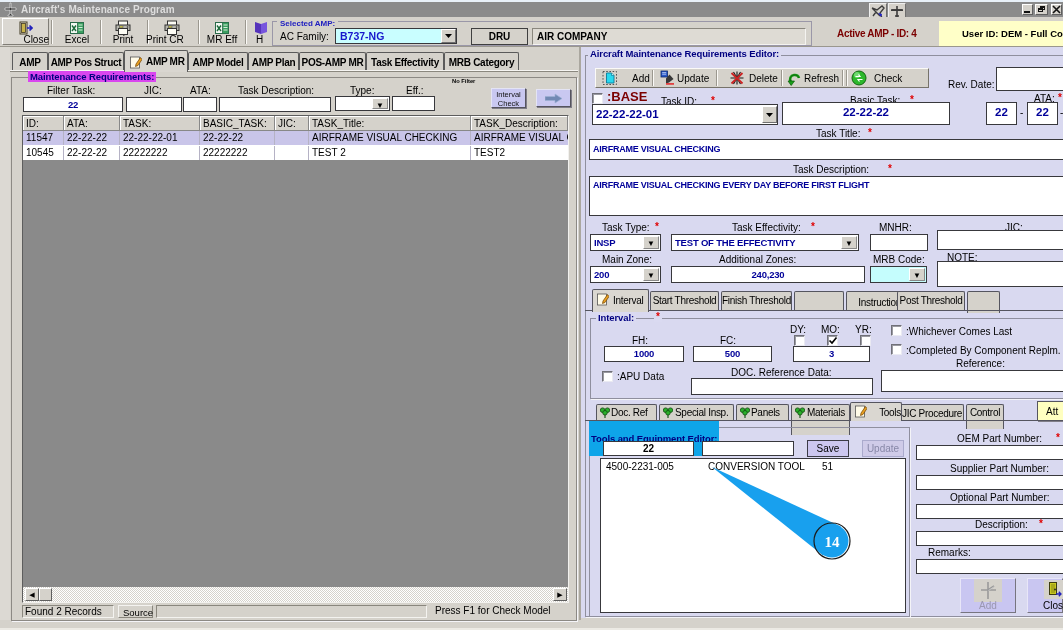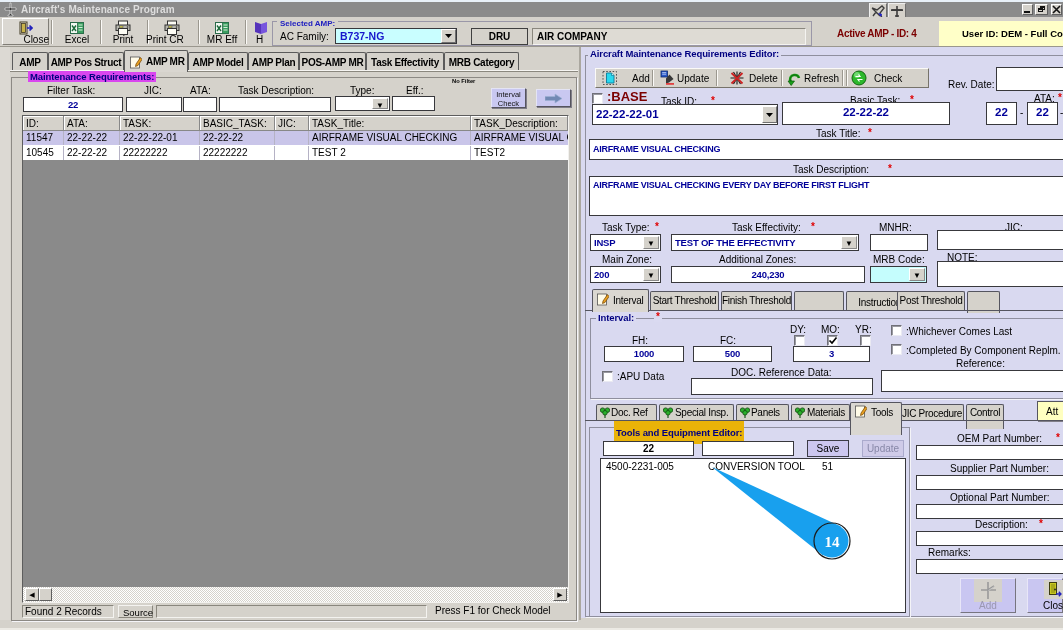--- a/index.html
+++ b/index.html
@@ -374,39 +374,39 @@
       <circle cx="7.4" cy="3.2" r="2.3" fill="#2ab02a" stroke="#124a12" stroke-width="0.8"></circle>
       <circle cx="5" cy="5.8" r="2.3" fill="#2ab02a" stroke="#124a12" stroke-width="0.8"></circle>
     </svg>
 <div class="tb2" style="left:736px;top:404px;width:53px;height:17px;padding-top:2px;padding-left:14px;text-align:left">Panels</div>
 <svg class="abs" style="left:740px;top:407px;z-index:3" width="10" height="11" viewBox="0 0 10 11">
       <path d="M5 5.5 L5 11" stroke="#1a5a1a" stroke-width="1.2"></path>
       <circle cx="2.6" cy="3.2" r="2.3" fill="#2ab02a" stroke="#124a12" stroke-width="0.8"></circle>
       <circle cx="7.4" cy="3.2" r="2.3" fill="#2ab02a" stroke="#124a12" stroke-width="0.8"></circle>
       <circle cx="5" cy="5.8" r="2.3" fill="#2ab02a" stroke="#124a12" stroke-width="0.8"></circle>
     </svg>
-<div class="tb2" style="left:791px;top:404px;width:59px;height:17px;padding-top:2px;padding-left:15px;text-align:left">Materials</div>
+<div class="tb2" style="left:791px;top:404px;width:59px;height:31px;padding-top:2px;padding-left:15px;text-align:left">Materials</div>
 <svg class="abs" style="left:795px;top:407px;z-index:3" width="10" height="11" viewBox="0 0 10 11">
       <path d="M5 5.5 L5 11" stroke="#1a5a1a" stroke-width="1.2"></path>
       <circle cx="2.6" cy="3.2" r="2.3" fill="#2ab02a" stroke="#124a12" stroke-width="0.8"></circle>
       <circle cx="7.4" cy="3.2" r="2.3" fill="#2ab02a" stroke="#124a12" stroke-width="0.8"></circle>
       <circle cx="5" cy="5.8" r="2.3" fill="#2ab02a" stroke="#124a12" stroke-width="0.8"></circle>
     </svg>
 <div class="tb2" style="left:900px;top:404px;width:64px;height:17px;padding-top:3px">JIC Procedure</div>
 <div class="tb2" style="left:966px;top:404px;width:38px;height:25px;padding-top:2px">Control</div>
 <div class="abs" style="left:585px;top:420px;width:482px;height:1px;background:#55555f"></div>
-<div class="tb2" style="left:850px;top:402px;width:52px;height:33px;background:#dad7d1;z-index:3;padding-top:4px;padding-left:20px;text-align:left">Tools</div>
+<div class="tb2" style="left:850px;top:402px;width:52px;height:19px;background:#dad7d1;z-index:3;padding-top:4px;padding-left:12px;text-align:right">Tools</div>
 <svg class="abs" style="left:855px;top:405px;z-index:4" width="12" height="13" viewBox="0 0 12 13">
       <rect x="0.5" y="1" width="9" height="11" fill="#fffbe8" stroke="#555" stroke-width="0.8"></rect>
       <path d="M10.5 1.5 L6 8 L5.5 10.5 L8 9.5 L12 3.5 Z" fill="#e8a020" stroke="#704000" stroke-width="0.7"></path>
     </svg>
 <div class="abs" style="left:1037px;top:401px;width:28px;height:20px;background:#ffffc0;border:1px solid #55555f;font-size:10px;padding:4px 0 0 8px;box-shadow:1px 1px 0 #807e88">Att</div>
 
 <div class="grp" style="left:589px;top:427px;width:321px;height:190px;border-color:#8f8f9e"></div>
-<div class="lbl nav" style="left:614px;top:421px;background:#eab308;padding:6px 2px">Tools and Equipment Editor:</div>
+<div class="lbl nav" style="left:589px;top:421px;background:#0ea5e9;padding:12px 2px">Tools and Equipment Editor:</div>
 <div class="box cen" style="left:603px;top:441px;width:91px;height:15px;font-weight:bold;padding-top:1px">22</div>
 <div class="box" style="left:702px;top:441px;width:92px;height:15px"></div>
 <div class="rbtn" style="left:807px;top:440px;width:42px;height:17px;padding-top:2px">Save</div>
 <div class="abs rbtn" style="left:862px;top:440px;width:42px;height:17px;padding-top:2px;color:#8888a8;border-color:#aaaacc;background:#cfcbe8">Update</div>
 <div class="box" style="left:600px;top:458px;width:306px;height:155px"></div>
 <div class="lbl" style="left:606px;top:461px">4500-2231-005</div>
 <div class="lbl" style="left:708px;top:461px">CONVERSION TOOL</div>
 <div class="lbl" style="left:822px;top:461px">51</div>
 
 <div class="lbl" style="left:957px;top:433px">OEM Part Number:</div>

